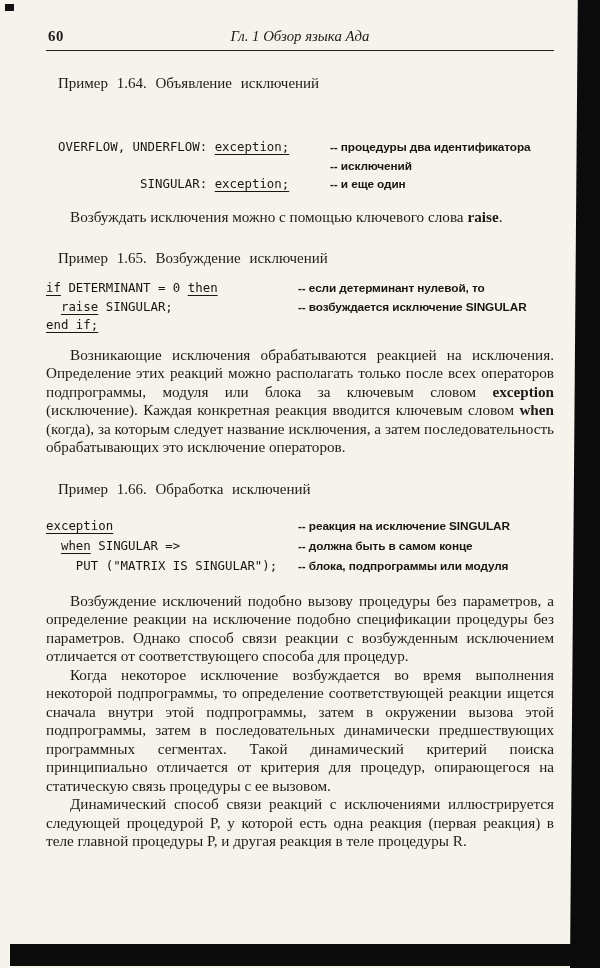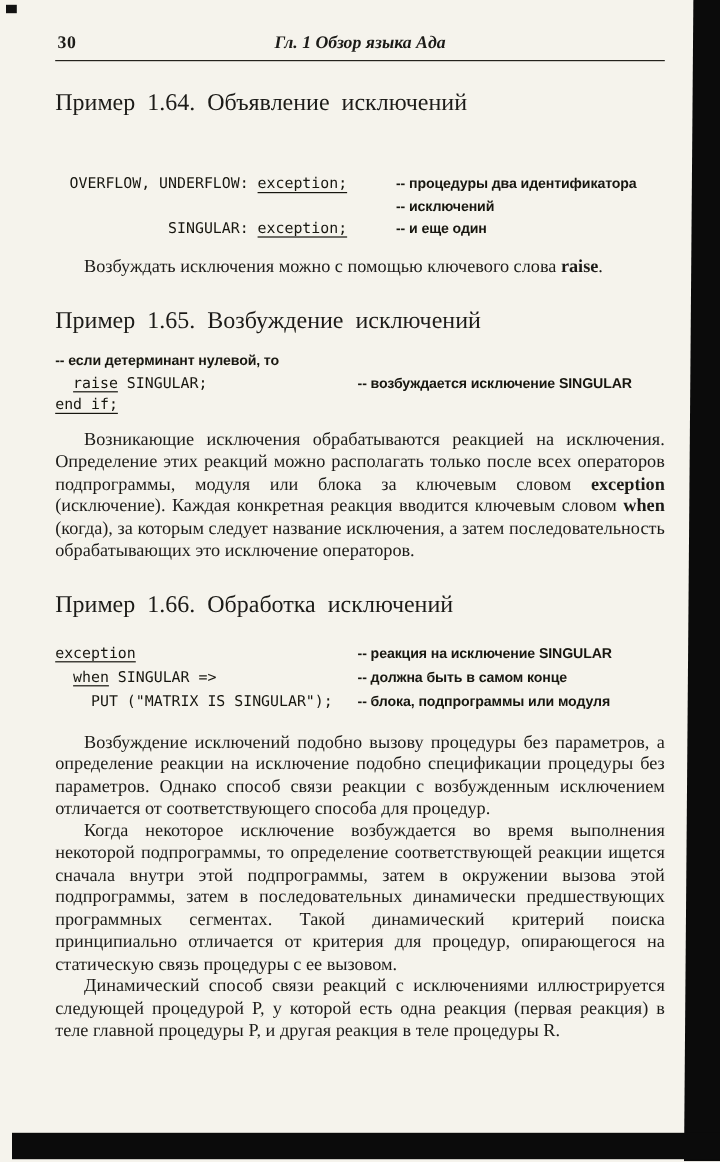--- a/index.html
+++ b/index.html
@@ -19,24 +19,24 @@
   .edge-bottom {
     position: absolute; left: 10px; right: 0; bottom: 2px; height: 22px;
     background: #0b0b0b;
   }
   .speck { position: absolute; left: 5px; top: 4px; width: 9px; height: 7px; background: #121212; }
 
   .content { position: absolute; left: 46px; top: 28px; width: 508px; }
 
   .hdr { position: relative; height: 19px; font-size: 14.8px; }
   .hdr .num { position: absolute; left: 2px; top: 0; font-weight: bold; letter-spacing: 0.5px; }
-  .hdr .chap { position: absolute; left: 0; right: 0; text-align: center; font-style: italic; font-weight: bold; }
+  .hdr .chap { position: absolute; left: 0; right: 0; text-align: center; font-style: italic; font-weight: normal; }
   .rule { border-bottom: 1.5px solid #24221d; margin-top: 3px; }
 
-  .ex-title { margin: 24px 0 0 0; font-size: 20px; word-spacing: 5px; }
+  .ex-title { margin: 24px 0 0 12px; font-size: 15px; word-spacing: 5px; }
   .ex-title.last { margin-top: 14px; }
 
   .body { margin: 14px 0 0 0; font-size: 15.2px; line-height: 18.5px; text-align: justify; text-indent: 24px; }
   .body.tight { margin-top: 12px; }
   .body.cont { margin-top: 0; }
   .b { font-weight: bold; }
 
   .code { margin-top: 14px; font-family: "DejaVu Sans Mono", monospace; font-size: 12.4px; line-height: 17.5px; color: #17160f; }
   .code.ind { padding-left: 12px; margin-top: 46px; }
   .code.tight { margin-top: 12px; }
@@ -52,21 +52,21 @@
 <body>
 
 <div>
   <div class="speck"></div>
   <div class="edge-right"></div>
   <div class="edge-bottom"></div>
 
   <div class="content">
 
     <div class="hdr">
-      <span class="num">30</span>
+      <span class="num">60</span>
       <span class="chap">Гл. 1 Обзор языка Ада</span>
     </div>
     <div class="rule"></div>
 
     <p class="ex-title">Пример 1.64. Объявление исключений</p>
 
     <div class="code ex164 ind">
       <div class="cl">
         <span class="cc"><span>OVERFLOW, UNDERFLOW: </span><span class="u">exception;</span></span>
         <span class="cm">-- процедуры два идентификатора</span>
@@ -80,20 +80,21 @@
         <span class="cm">-- и еще один</span>
       </div>
     </div>
 
     <p class="body"><span>Возбуждать исключения можно с помощью ключевого слова </span><span class="b">raise</span><span>.</span></p>
 
     <p class="ex-title">Пример 1.65. Возбуждение исключений</p>
 
     <div class="code ex165 tight">
       <div class="cl">
+        <span class="cc"><span class="u">if</span><span> DETERMINANT = 0 </span><span class="u">then</span></span>
         <span class="cm">-- если детерминант нулевой, то</span>
       </div>
       <div class="cl">
         <span class="cc"><span>  </span><span class="u">raise</span><span> SINGULAR;</span></span>
         <span class="cm">-- возбуждается исключение SINGULAR</span>
       </div>
       <div class="cl">
         <span class="cc"><span class="u">end if;</span></span>
         <span class="cm"></span>
       </div>

